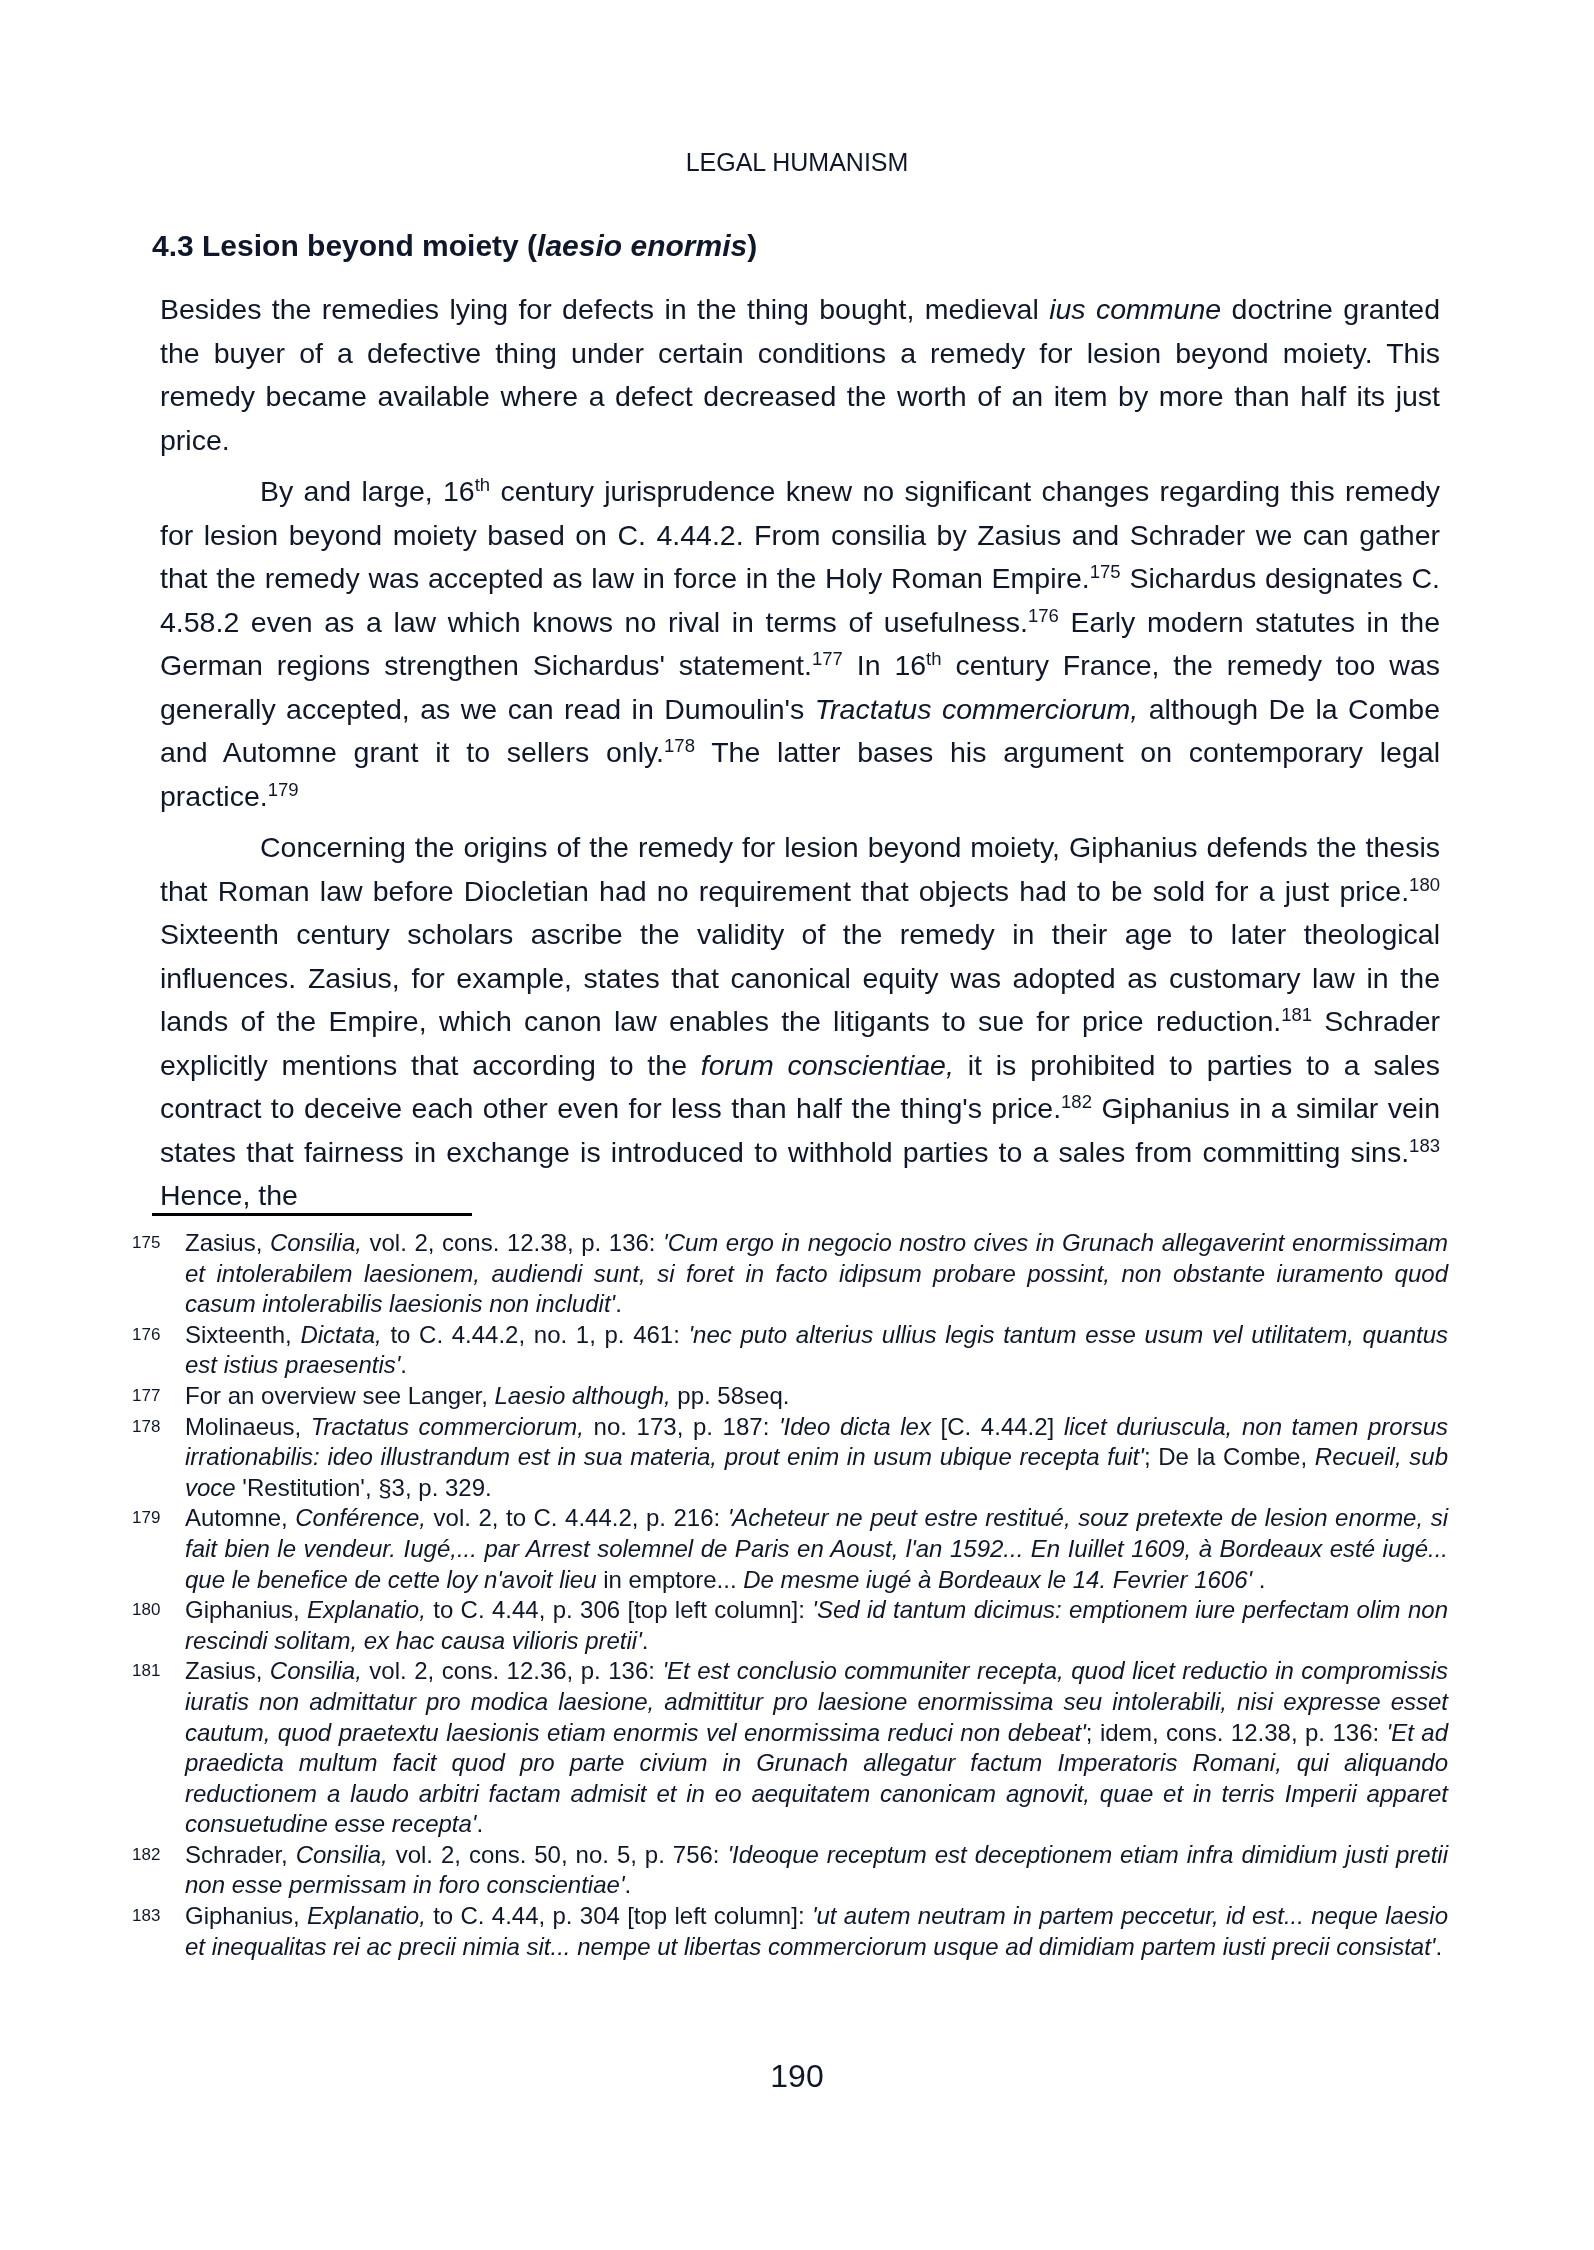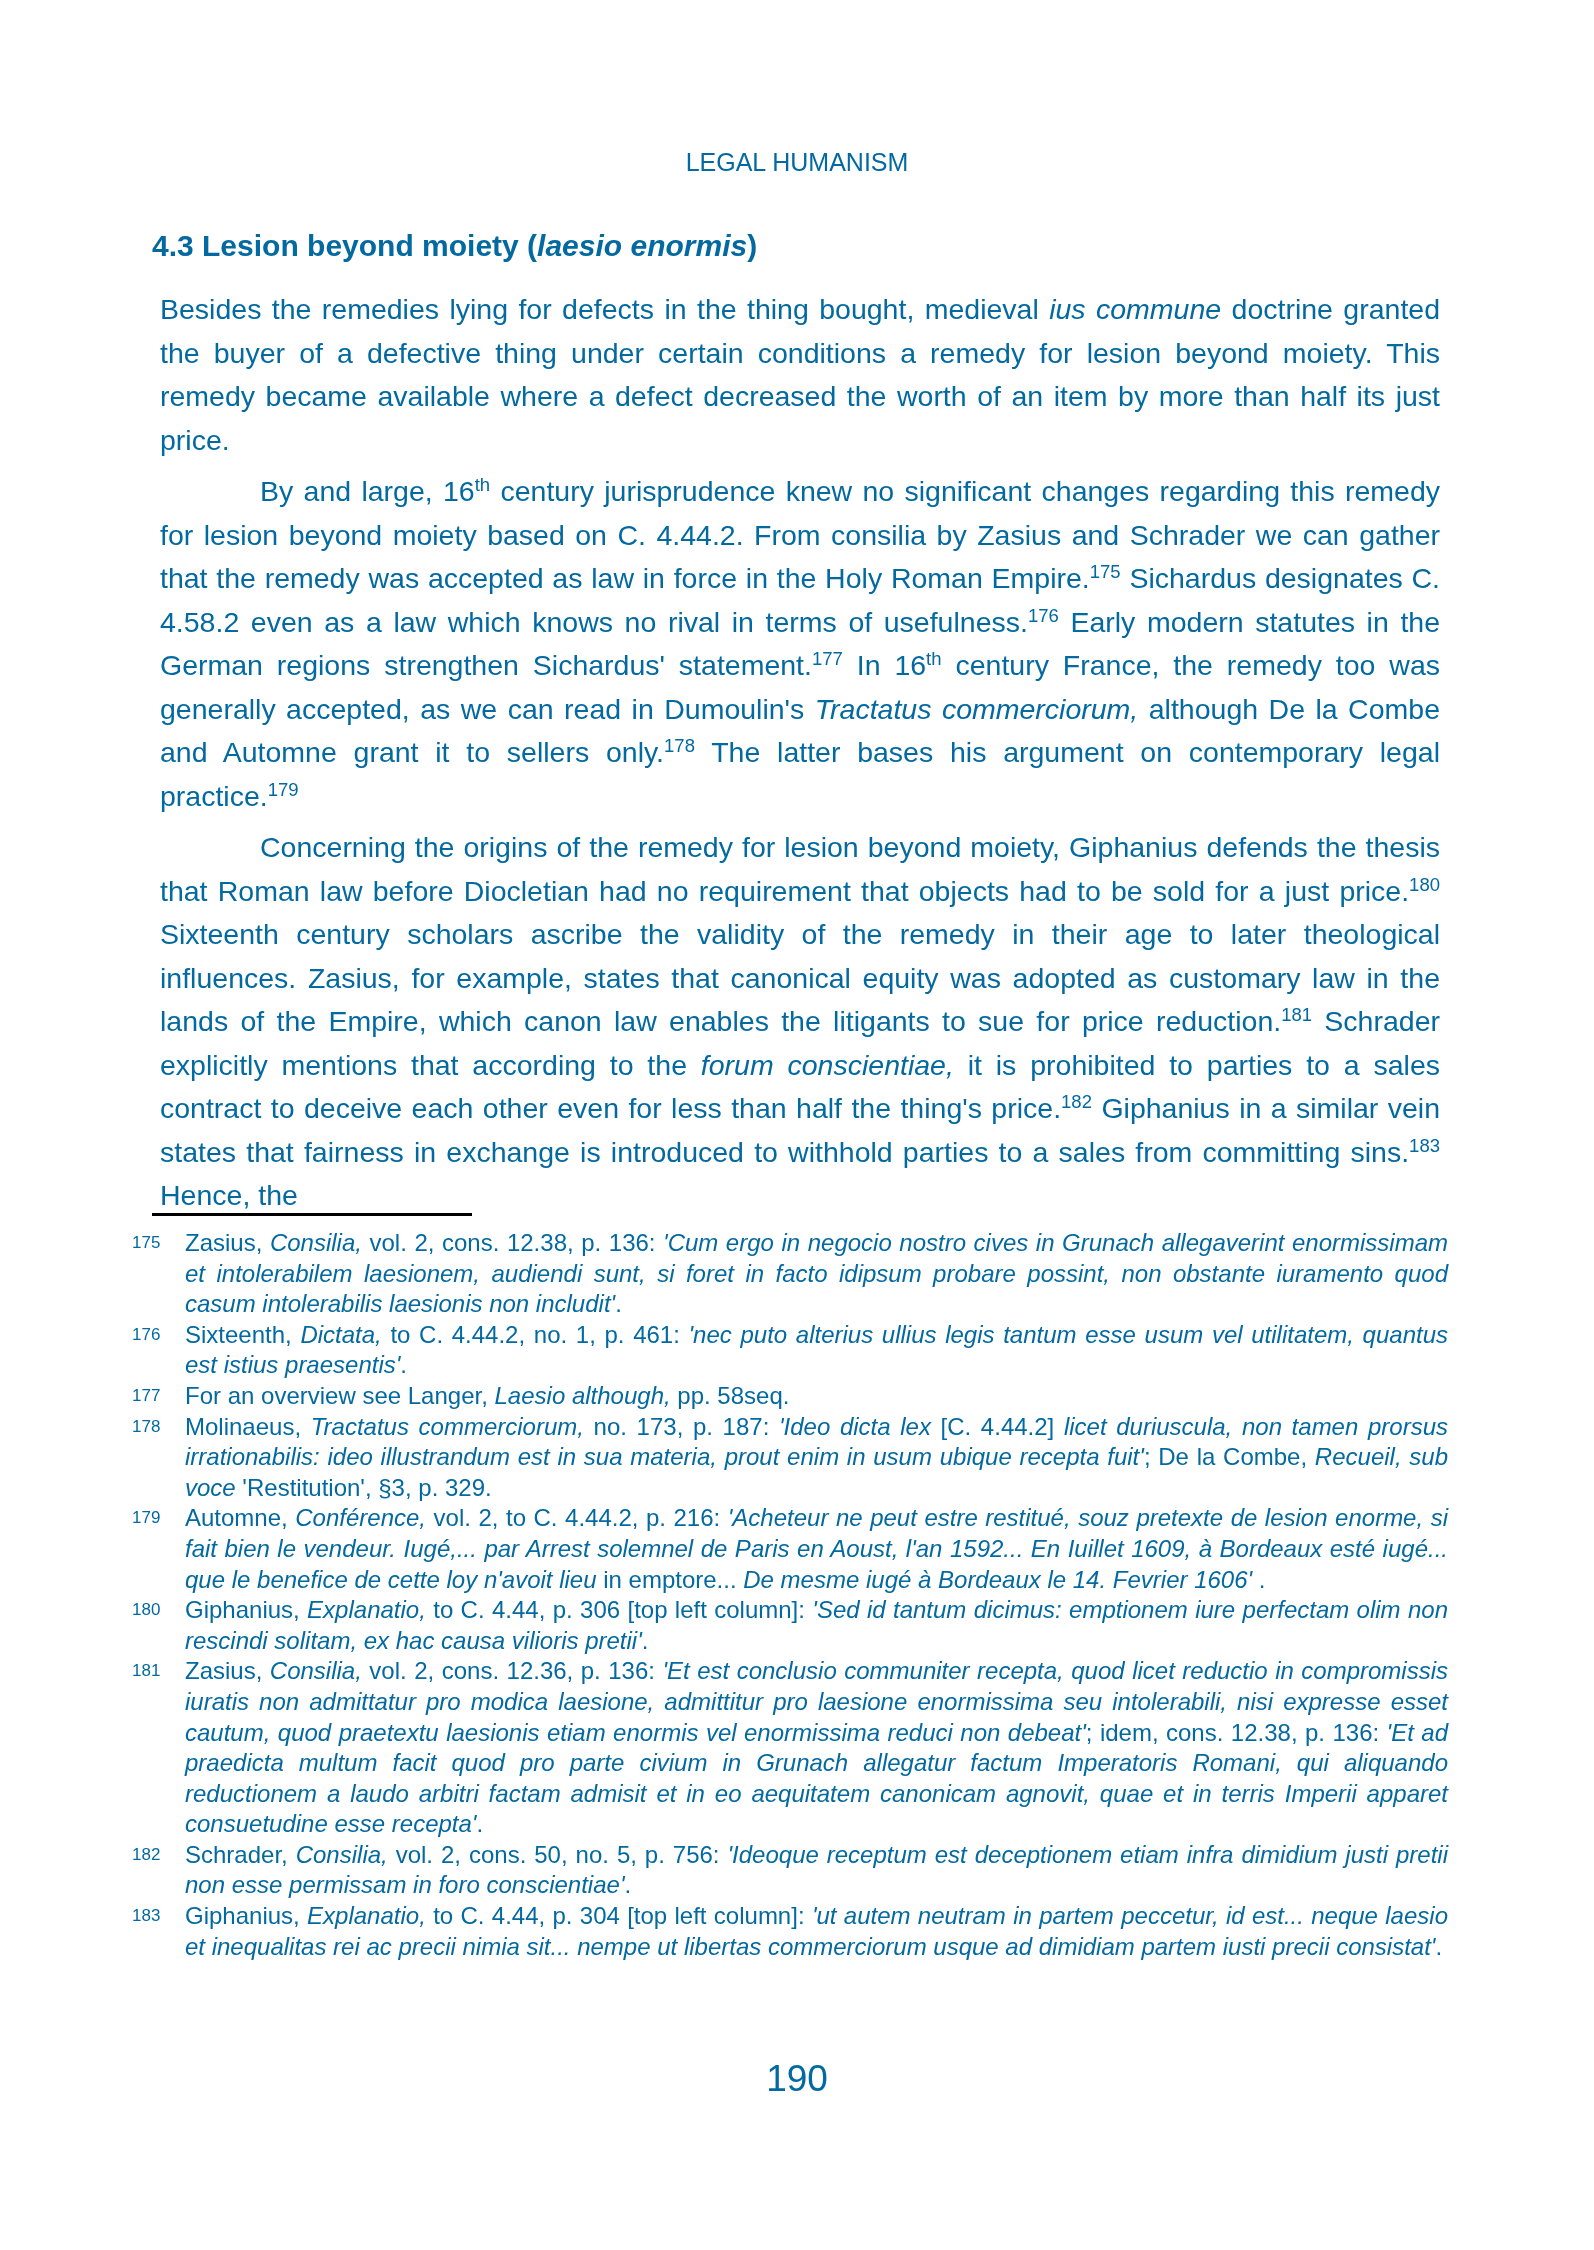--- a/index.html
+++ b/index.html
@@ -1,18 +1,18 @@
 <!DOCTYPE html>
 <html><head>
 <meta charset="utf-8">
 <style>
   html,body { margin:0; padding:0; background:#ffffff; }
   .page {
     position:relative; width:1594px; height:2250px;
-    background:#ffffff; color:#0369a1;
+    background:#ffffff; color:#0f172a;
     font-family:"Liberation Sans", sans-serif;
     overflow:hidden;
   }
   .running-header {
     position:absolute; top:149px; left:0; width:100%;
     text-align:center; font-size:25px; line-height:1.1;
   }
   .section-heading {
     position:absolute; top:228px; left:152px; width:1296px;
     margin:0; font-size:30px; line-height:1.2; font-weight:bold;
@@ -28,21 +28,21 @@
     width:320px; height:3px; background:#000000;
   }
   .footnotes {
     position:absolute; top:1228px; left:132px; width:1316px;
     font-size:24px; line-height:30.6px; text-align:justify;
   }
   .footnote { position:relative; padding-left:53px; }
   .fn-num { position:absolute; left:0; top:0px; font-size:17px; }
   .page-number {
     position:absolute; top:2058px; left:0; width:100%;
-    text-align:center; font-size:37px;
+    text-align:center; font-size:32px;
   }
   .r-i  { font-style:italic; }
   .r-sup{ vertical-align:super; font-size:65%; line-height:0; }
 </style>
 </head>
 <body>
 
 <div class="page">
 
   <div class="running-header">LEGAL HUMANISM</div>

